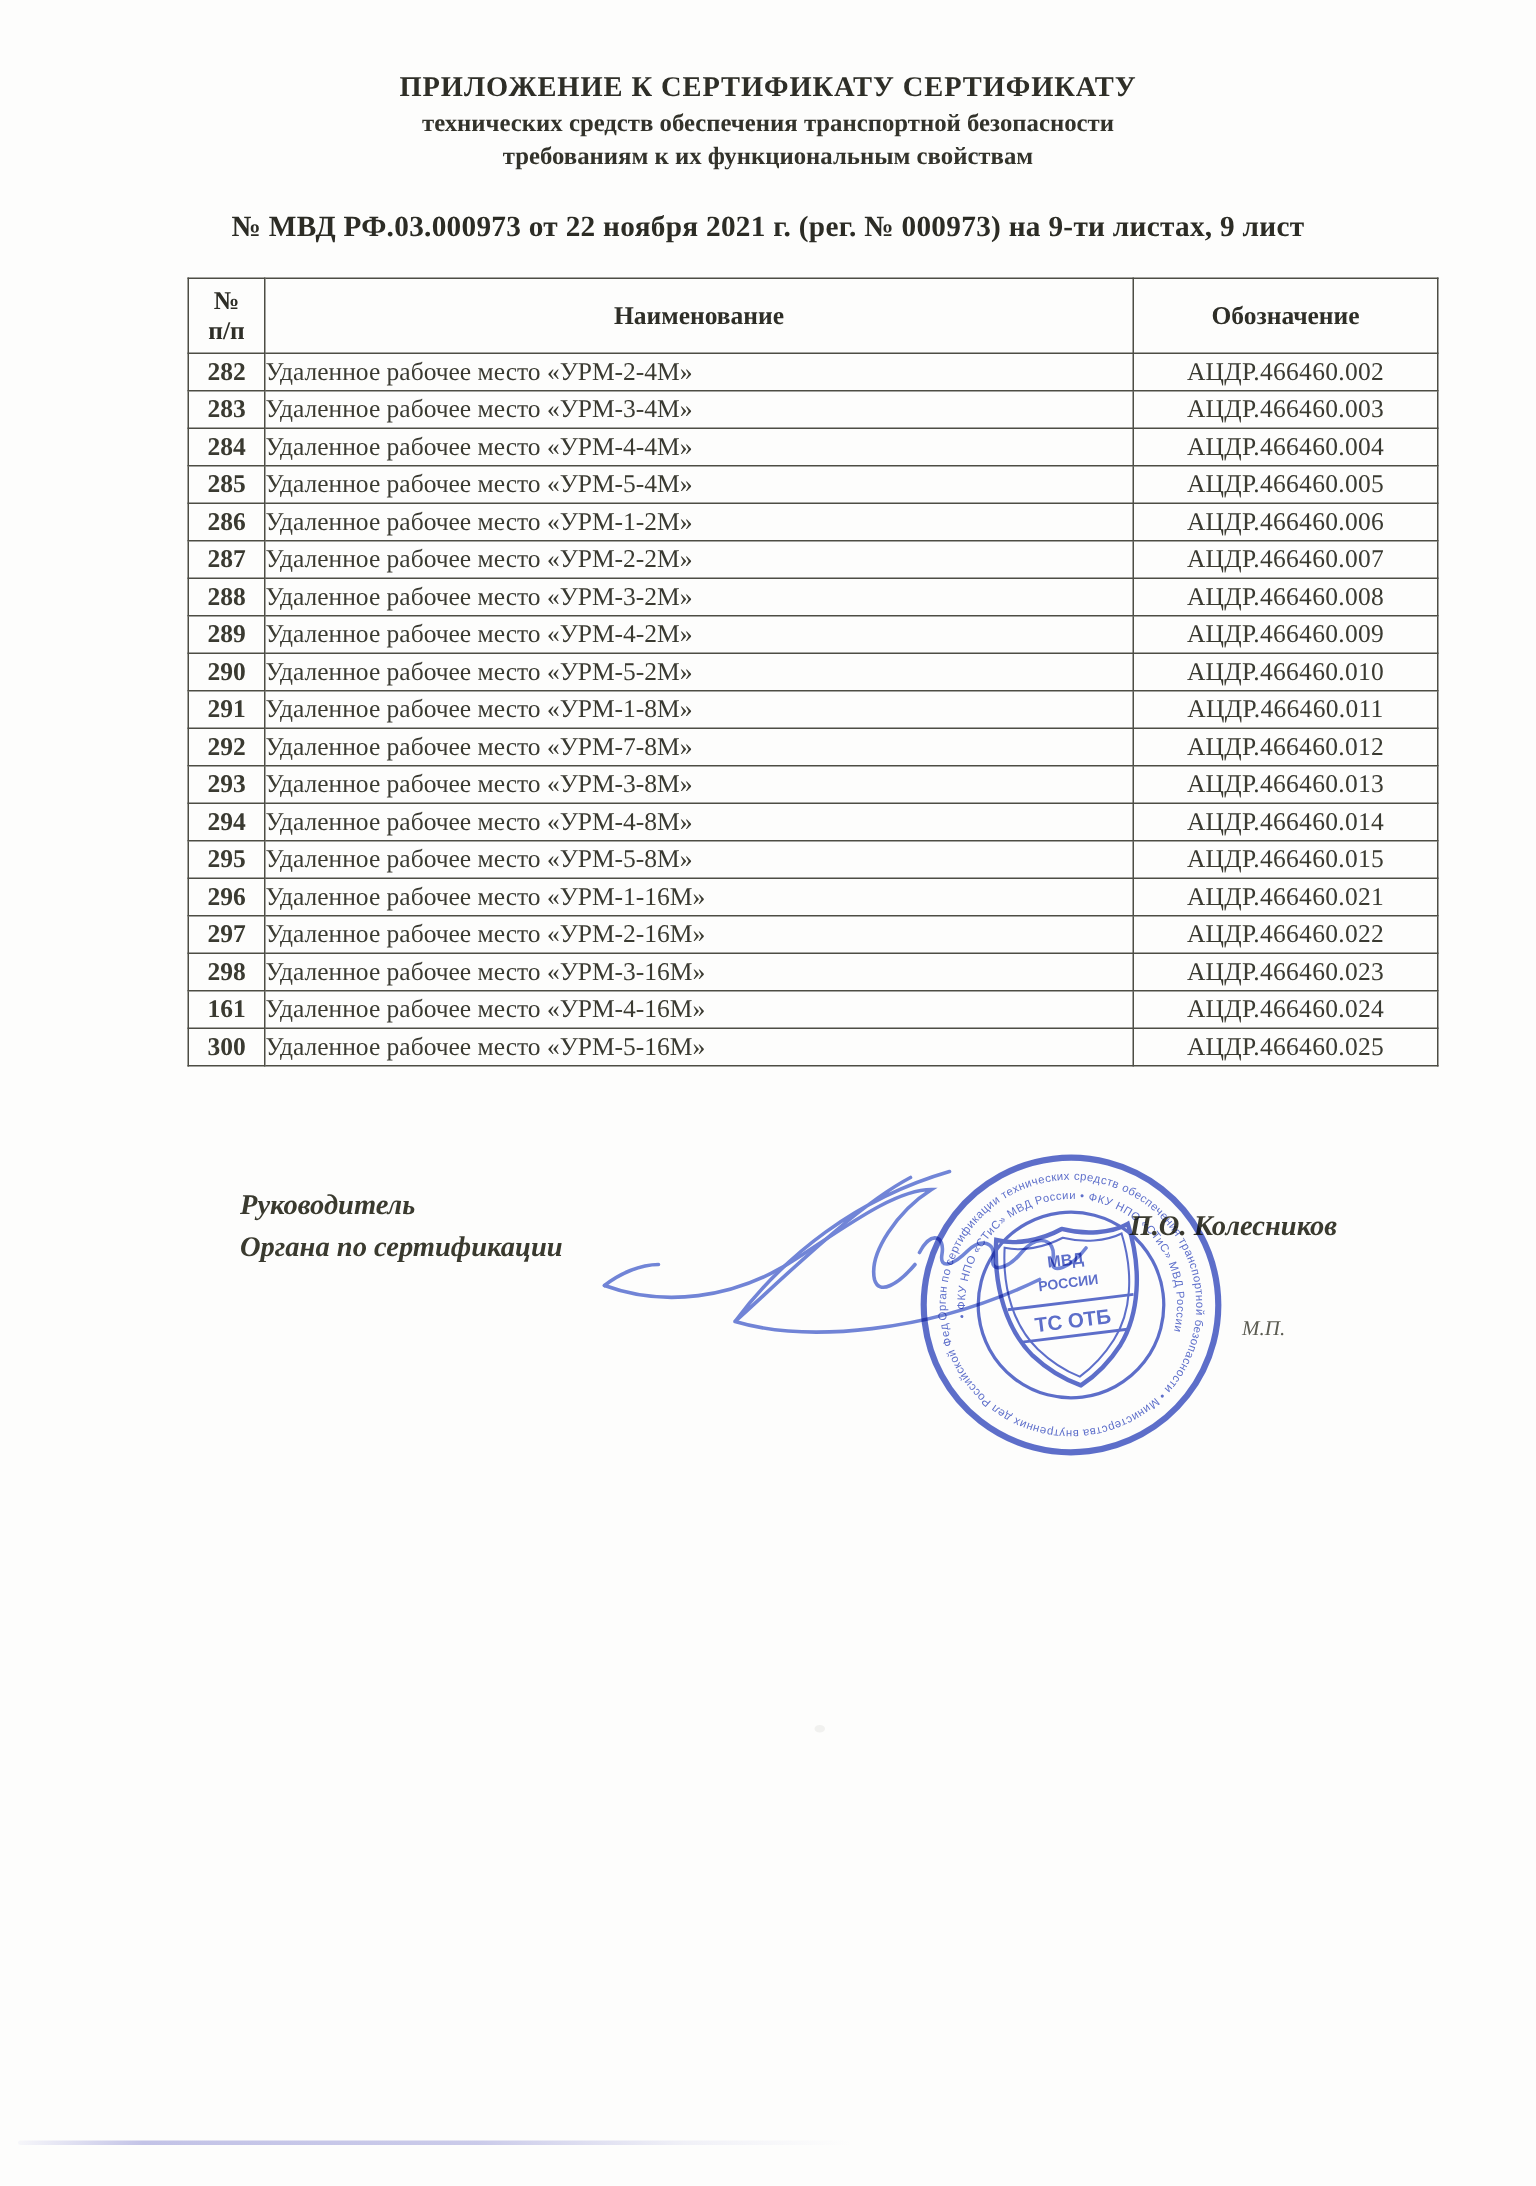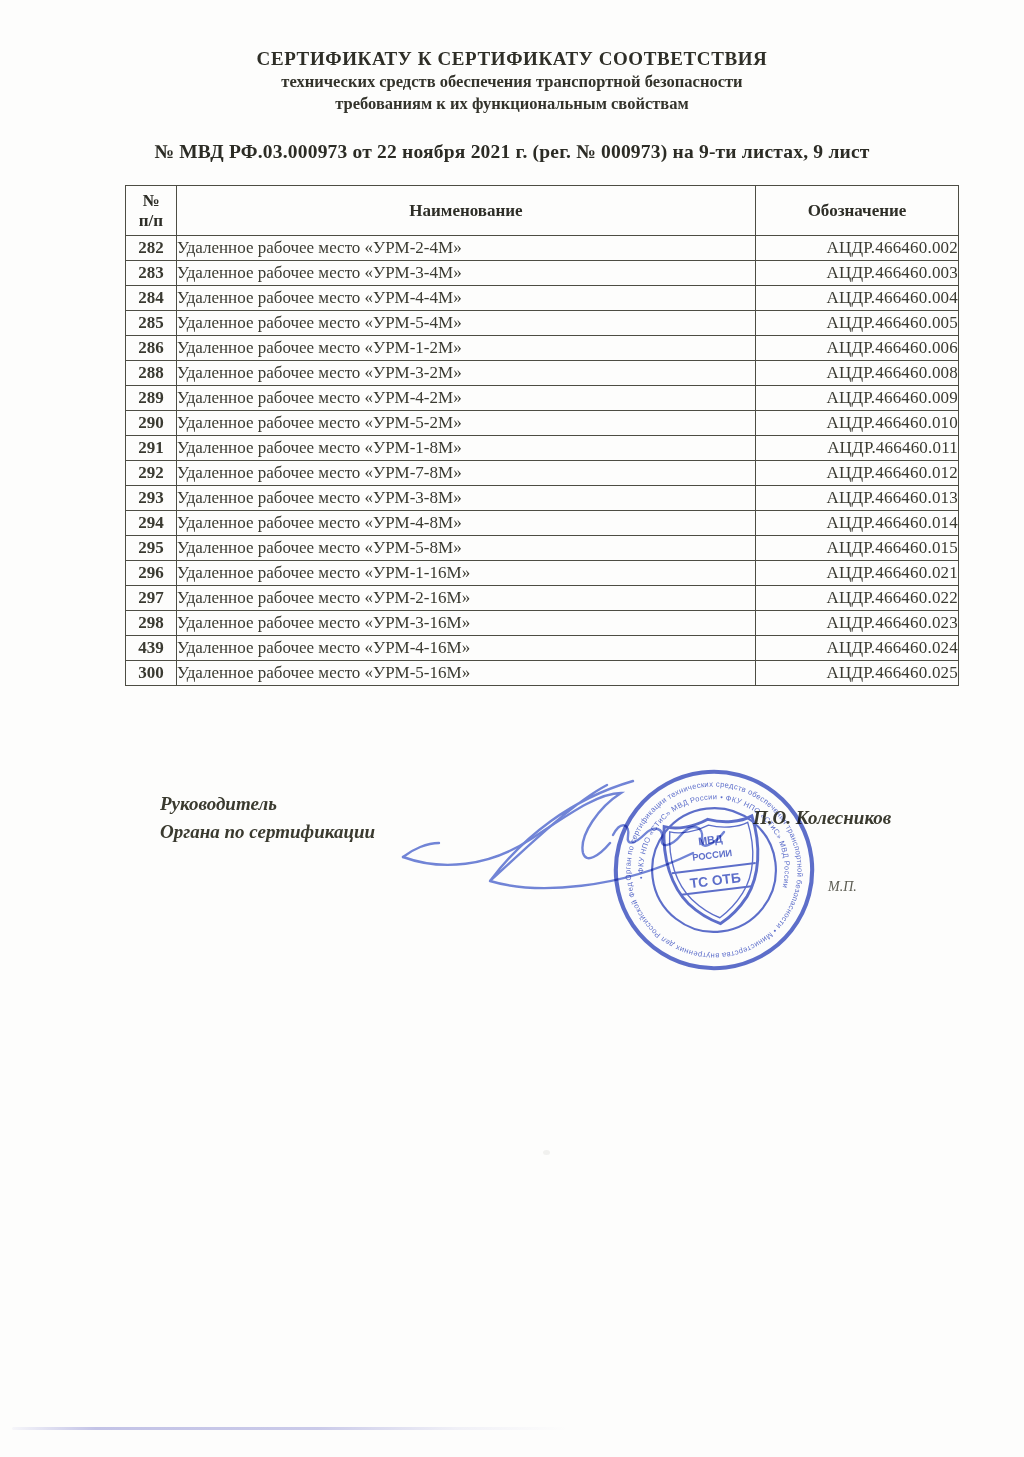--- a/index.html
+++ b/index.html
@@ -20,40 +20,40 @@
   table.cert{position:absolute;left:125px;top:185px;width:833px;
     border-collapse:collapse;table-layout:fixed;}
   table.cert col.c1{width:51px;} table.cert col.c2{width:579px;} table.cert col.c3{width:203px;}
   table.cert th, table.cert td{
     border:1.6px solid #4d4d44;box-sizing:border-box;
     font-size:17px;color:#3a3a31;overflow:hidden;white-space:nowrap;}
   table.cert th{font-weight:bold;color:#2e2e27;height:50px;line-height:1.15;text-align:center;}
   table.cert td{height:25px;padding:0;}
   td.col-num{text-align:center;font-weight:bold;}
   td.col-name{padding-left:10px;text-align:left;}
-  td.col-des{padding-left:8px;text-align:right;letter-spacing:.2px;}
+  td.col-des{padding-left:8px;text-align:center;letter-spacing:.2px;}
   
   .role-block{left:128px;top:790px;width:300px;
     font-size:19px;font-weight:bold;font-style:italic;line-height:28px;color:#3a3a2f;margin-left:32px;}
   .signer-name{left:753px;top:807px;font-size:19px;font-weight:bold;font-style:italic;color:#3a3a2f;}
   .mp-mark{left:828px;top:879px;font-size:14px;font-style:italic;color:#5c5c52;}
   .sig-wrap{left:393px;top:773px;width:336px;height:128px;z-index:2;}
   .stamp-wrap{left:606px;top:762px;width:216px;height:216px;z-index:3;
     mix-blend-mode:multiply;opacity:.92;}
   
   .artifact-dot{left:543px;top:1150px;width:7px;height:5px;background:#f1f1ef;border-radius:50%;}
   .artifact-line{left:12px;top:1427px;width:556px;height:3px;
     background:linear-gradient(to right, rgba(120,120,205,.05), rgba(108,108,198,.4) 15%, rgba(108,108,198,.35) 55%, rgba(150,150,210,.12) 80%, rgba(150,150,210,0));
     border-radius:2px;}
 </style>
 </head>
 <body>
 
 <div class="abs title-block">
-  <div class="doc-title">СЕРТИФИКАТУ К СЕРТИФИКАТУ СООТВЕТСТВИЯ</div>
+  <div class="doc-title">ПРИЛОЖЕНИЕ К СЕРТИФИКАТУ СЕРТИФИКАТУ</div>
   <div class="doc-sub">технических средств обеспечения транспортной безопасности</div>
   <div class="doc-sub">требованиям к их функциональным свойствам</div>
 </div>
 
 <div class="abs reg-line">№ МВД РФ.03.000973 от 22 ноября 2021 г. (рег. № 000973) на 9-ти листах, 9 лист</div>
 
 <table class="cert">
   <colgroup>
       <col class="c1">
       <col class="c2">
@@ -93,20 +93,25 @@
     <td class="col-name">Удаленное рабочее место «УРМ-5-4М»</td>
     <td class="col-des">АЦДР.466460.005</td>
   </tr>
 
   <tr>
     <td class="col-num">286</td>
     <td class="col-name">Удаленное рабочее место «УРМ-1-2М»</td>
     <td class="col-des">АЦДР.466460.006</td>
   </tr>
 
+  <tr>
+    <td class="col-num">287</td>
+    <td class="col-name">Удаленное рабочее место «УРМ-2-2М»</td>
+    <td class="col-des">АЦДР.466460.007</td>
+  </tr>
 
   <tr>
     <td class="col-num">288</td>
     <td class="col-name">Удаленное рабочее место «УРМ-3-2М»</td>
     <td class="col-des">АЦДР.466460.008</td>
   </tr>
 
   <tr>
     <td class="col-num">289</td>
     <td class="col-name">Удаленное рабочее место «УРМ-4-2М»</td>
@@ -161,21 +166,21 @@
     <td class="col-des">АЦДР.466460.022</td>
   </tr>
 
   <tr>
     <td class="col-num">298</td>
     <td class="col-name">Удаленное рабочее место «УРМ-3-16М»</td>
     <td class="col-des">АЦДР.466460.023</td>
   </tr>
 
   <tr>
-    <td class="col-num">439</td>
+    <td class="col-num">161</td>
     <td class="col-name">Удаленное рабочее место «УРМ-4-16М»</td>
     <td class="col-des">АЦДР.466460.024</td>
   </tr>
 
   <tr>
     <td class="col-num">300</td>
     <td class="col-name">Удаленное рабочее место «УРМ-5-16М»</td>
     <td class="col-des">АЦДР.466460.025</td>
   </tr>
 </tbody>

